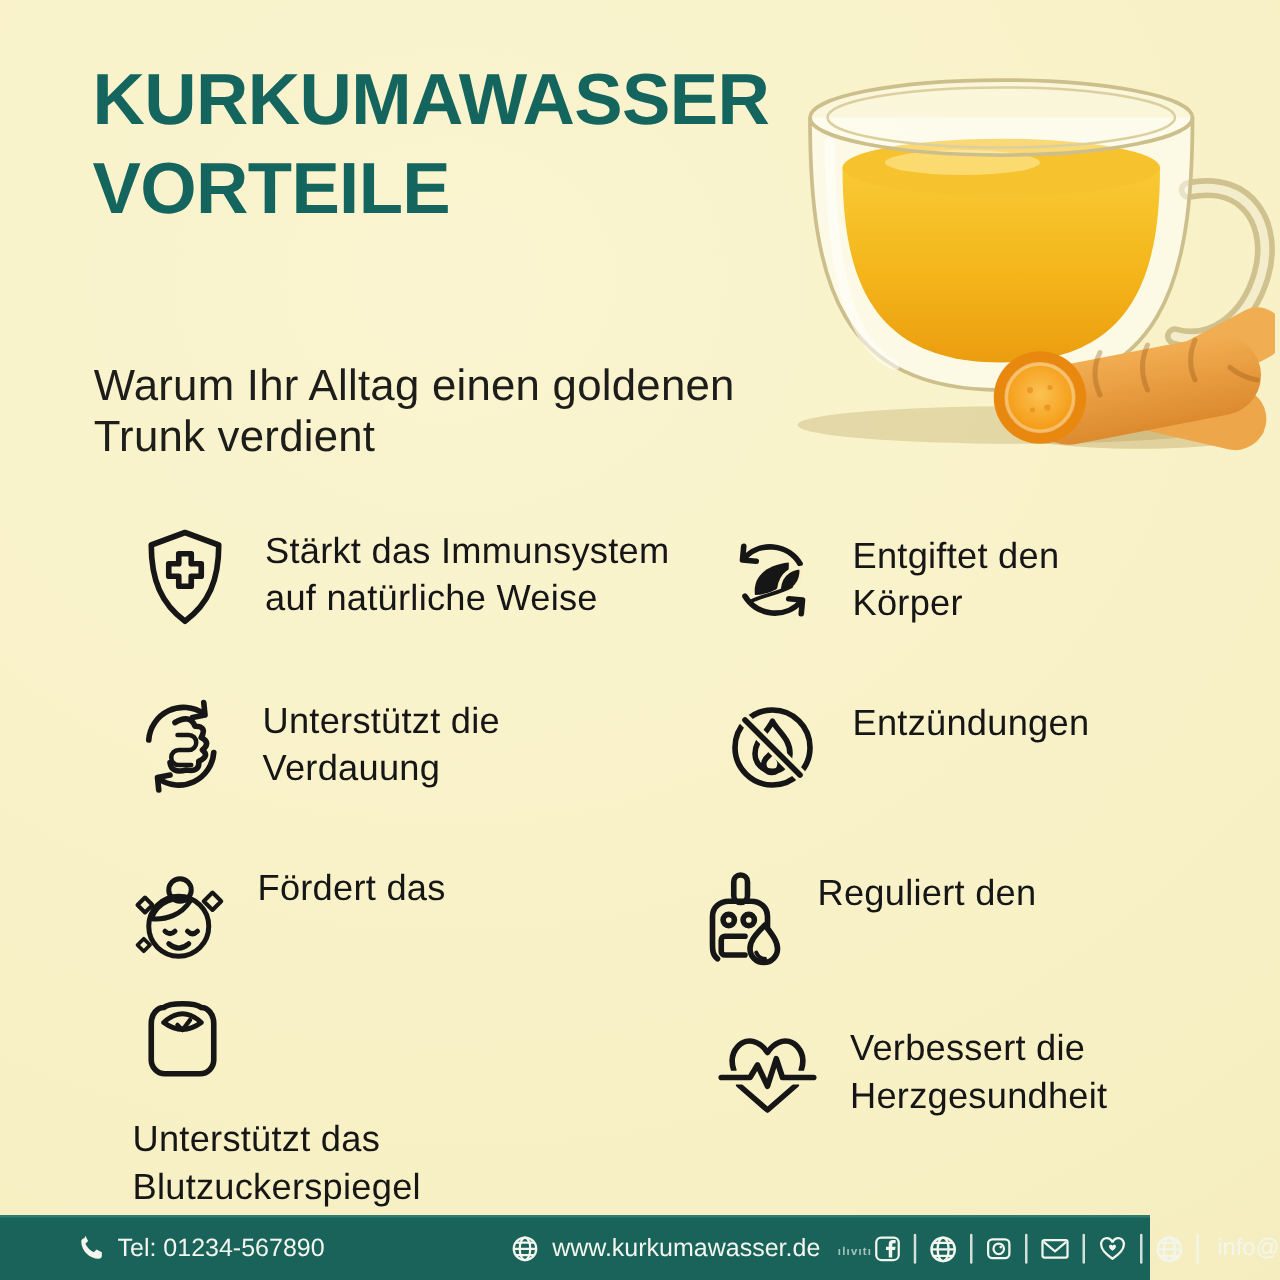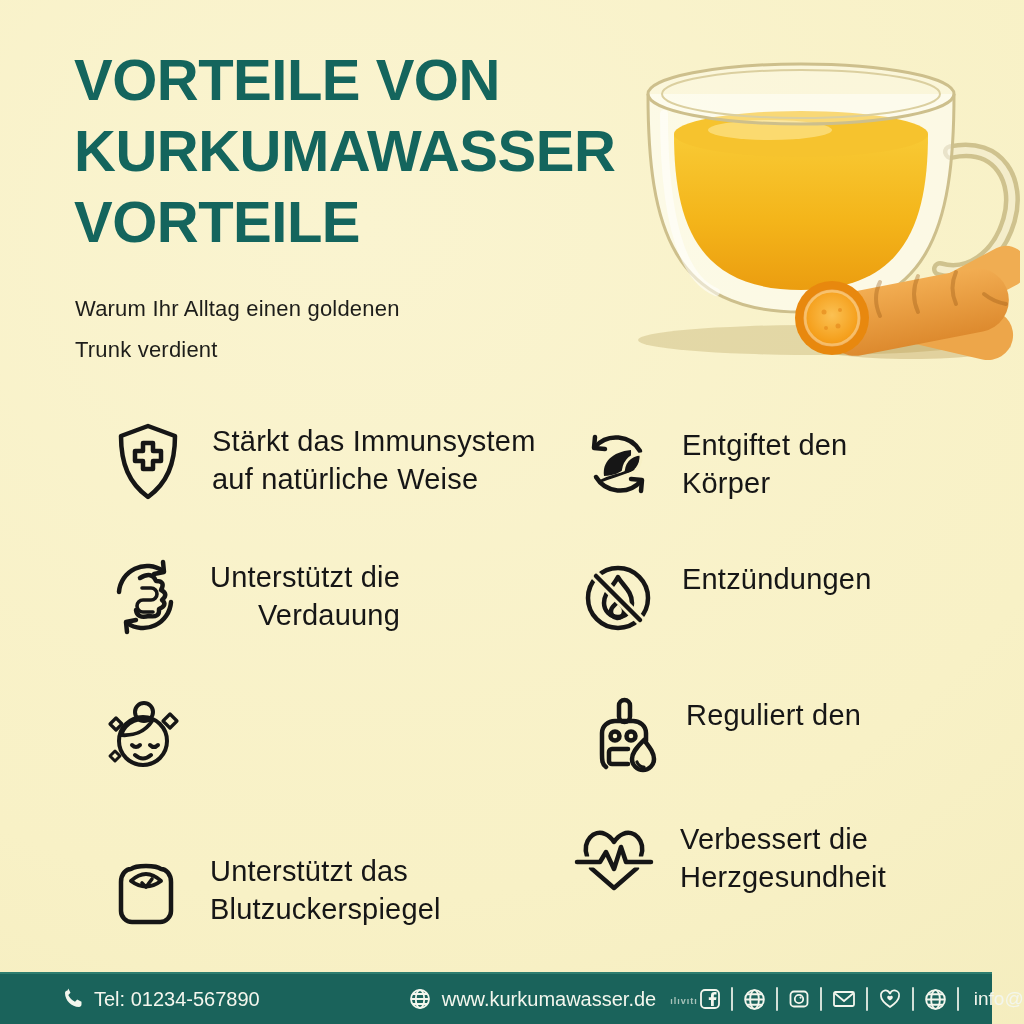--- a/index.html
+++ b/index.html
@@ -11,53 +11,52 @@
   }
   
   .title{
     position:absolute; left:74px; top:44px; margin:0;
     font-size:58px; line-height:71px; font-weight:800; letter-spacing:-0.5px;
     color:#14655d;
   }
   .title span{display:block;}
   .subtitle{
     position:absolute; left:75px; top:288px; margin:0;
-    font-size:22px; line-height:41px; font-weight:400; color:#1d1d1a; letter-spacing:.2px;
+    font-size:35px; line-height:41px; font-weight:400; color:#1d1d1a; letter-spacing:.2px;
   }
   .subtitle span{display:block;}
   
   .hero{position:absolute; left:618px; top:34px; width:402px; height:344px;}
   
   .benefit{position:absolute; display:flex; align-items:flex-start; gap:24px;}
   .bicon{flex:0 0 auto; display:block;}
   .bicon svg{display:block;}
   .btext{margin:2px 0 0 0; font-size:29px; line-height:38px; font-weight:500; letter-spacing:.2px; color:#161616;}
   .btext span{display:block;}
   
   .footer{
-    position:absolute; left:0; bottom:0; width:992px; height:52px;
+    position:absolute; left:0; bottom:0; width:920px; height:52px;
     background:#1a635b; border-top:2px solid #2e7d6f;
     display:flex; align-items:center; color:#f3f6ed; box-sizing:border-box;
   }
   .fgroup{display:flex; align-items:center; gap:10px; white-space:nowrap;}
   .f-phone{margin-left:62px; font-size:20px;}
   .f-web{margin-left:148px; font-size:20px;}
   .fineprint{font-size:9px; opacity:.65; letter-spacing:1px; margin-left:4px; transform:translateY(2px);font-weight:bold;}
   .f-right{margin-left:auto; margin-right:22px; gap:9px;}
   .f-right .email{font-size:19px; margin-left:6px;}
   .divider{width:2px; height:24px; background:rgba(243,246,237,.85); border-radius:1px;}
   .sicon{display:flex; align-items:center;}
 </style>
 </head>
 <body>
 
 <div class="poster">
 
   <h1 class="title">
-    <span>VORTEILE VON</span>
     <span>KURKUMAWASSER</span>
     <span>VORTEILE</span>
   </h1>
   <p class="subtitle">
     <span>Warum Ihr Alltag einen goldenen</span>
     <span>Trunk verdient</span>
   </p>
 
   <div class="hero">
     <svg width="402" height="344" viewBox="0 0 402 344">
@@ -135,21 +134,21 @@
         <path d="M45 51 C57 50 64 42 63 30 C51 31 45 39 45 51 Z" fill="#161616" stroke="#f8f1c6" stroke-width="3"></path>
         <path d="M23 57 C33 52 44 51 55 45" stroke-width="3"></path>
       </svg>
     </span>
     <p class="btext">
       <span>Entgiftet den</span>
       <span>Körper</span>
     </p>
   </div>
 
-  <div class="benefit" style="left:104px; top:556px;text-align:right;">
+  <div class="benefit" style="left:104px; top:556px;">
     <span class="bicon">
       <svg width="82" height="82" viewBox="0 0 82 82" fill="none" stroke="#161616" stroke-width="4.5" stroke-linecap="round" stroke-linejoin="round">
         <path d="M15 36 A28 28 0 0 1 59 15"></path>
         <path d="M59 6 L60 16 L50 18"></path>
         <path d="M67 46 A28 28 0 0 1 23 67"></path>
         <path d="M23 76 L22 66 L32 64"></path>
         <path d="M36 22 q12 -7 16 3 q10 0 5 9 q8 4 1 10 q6 5 -3 9 q1 9 -10 7 q-12 3 -13 -6"></path>
         <path d="M38 32 h9 a6 6 0 0 1 0 12 h-8 a6 6 0 0 0 0 12 h10" stroke-width="3.6"></path>
       </svg>
     </span>
@@ -182,41 +181,42 @@
         <path d="M21 45 C26 31 40 26 52 31 C45 42 33 46 21 45 Z" fill="none"></path>
         <path d="M32 55 q4 4 8 0"></path>
         <path d="M50 55 q4 4 8 0"></path>
         <path d="M35 65 q8 7 16 0"></path>
         <path d="M10 34 l6 -6 6 6 -6 6 z" stroke-width="3.2"></path>
         <path d="M63 31 l7 -7 7 7 -7 7 z" stroke-width="3.2"></path>
         <path d="M10 66 l5 -5 5 5 -5 5 z" stroke-width="3"></path>
       </svg>
     </span>
     <p class="btext">
-    </p>
-  </div>
-
-  <div class="benefit" style="left:582px; top:694px;">
+      <span>Fördert das</span>
+    </p>
+  </div>
+
+  <div class="benefit" style="left:550px; top:694px;">
     <span class="bicon">
       <svg width="80" height="84" viewBox="0 0 80 84" fill="none" stroke="#161616" stroke-width="4.5" stroke-linecap="round" stroke-linejoin="round">
         <rect x="37" y="6" width="11" height="22" rx="5.5"></rect>
         <path d="M24 73 C20 70 20 66 20 60 V39 C20 32 26 27 33 27 h18 C58 27 64 32 64 39 v8"></path>
         <circle cx="33" cy="42" r="4.5"></circle>
         <circle cx="49" cy="42" r="4.5"></circle>
         <path d="M46 55 H30 a3 3 0 0 0 -3 3 v9 a3 3 0 0 0 3 3 h16"></path>
         <path d="M62 46 C68 54 72 59 72 65 a11 11 0 0 1 -22 0 c0 -6 4 -11 12 -19 z" fill="#f8f1c6"></path>
         <path d="M55 68 q2 5 7 5" stroke-width="3.2"></path>
       </svg>
     </span>
     <p class="btext">
       <span>Reguliert den</span>
     </p>
   </div>
 
-  <div class="benefit" style="left:106px; top:850px;">
+  <div class="benefit" style="left:106px; top:787px;flex-direction:column;">
     <span class="bicon">
       <svg width="80" height="80" viewBox="0 0 80 80" fill="none" stroke="#161616" stroke-width="4.5" stroke-linecap="round" stroke-linejoin="round">
         <path d="M15 32 C15 24 20 19 25 19 C30 15 50 15 55 19 C60 19 65 24 65 32 V61 C65 67 60 72 54 72 H26 C20 72 15 67 15 61 Z"></path>
         <path d="M25 31 q15 -14 30 0 q-15 11 -30 0 z" stroke-width="4"></path>
         <path d="M36 33 l4 4 6 -8" stroke-width="3.6"></path>
       </svg>
     </span>
     <p class="btext">
       <span>Unterstützt das</span>
       <span>Blutzuckerspiegel</span>

